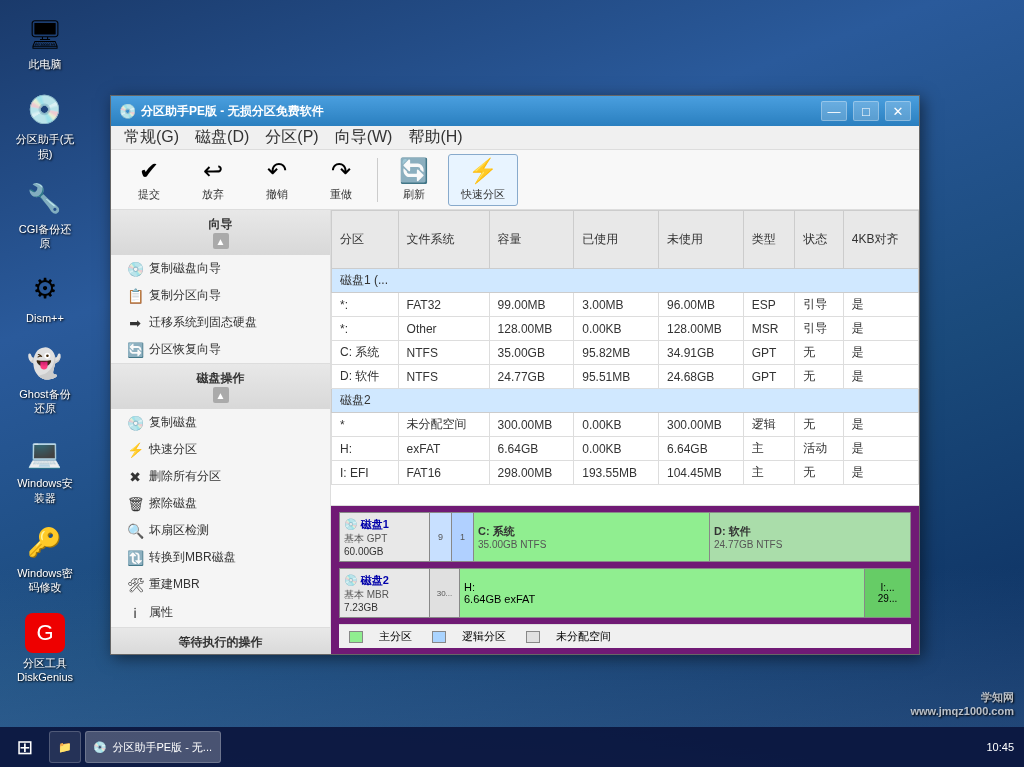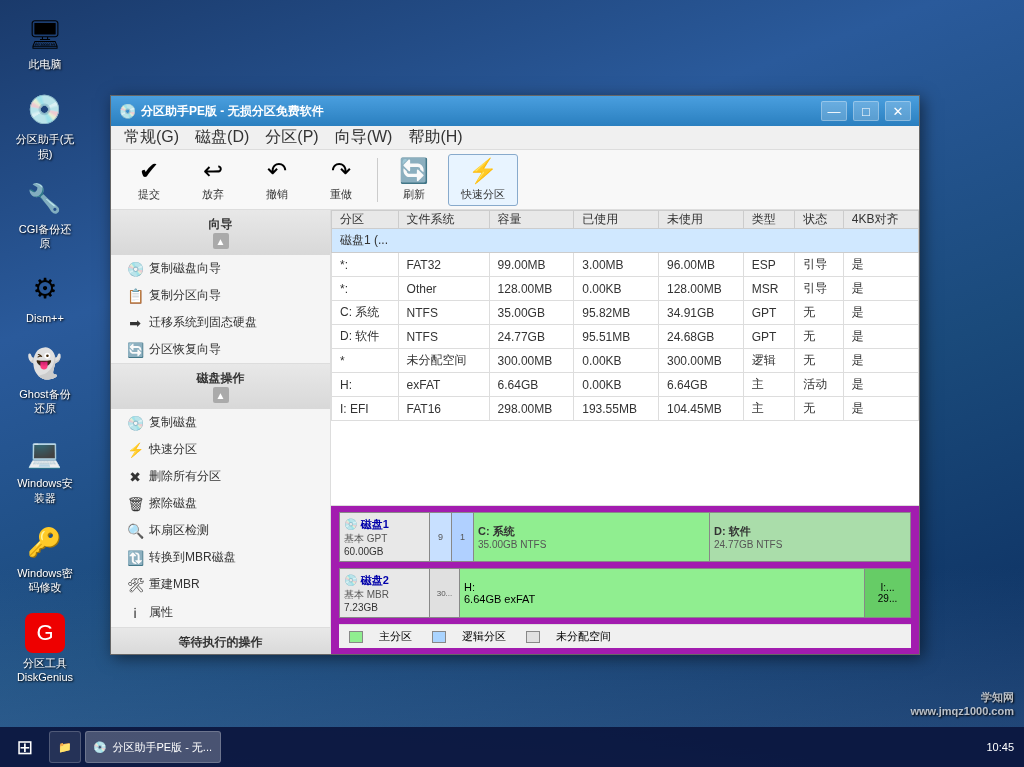--- a/index.html
+++ b/index.html
@@ -284,40 +284,40 @@
       background: white;
     }
     .partition-table {
       width: 100%;
       border-collapse: collapse;
       font-size: 12px;
     }
     .partition-table th {
       background: #e8e8e8;
       border: 1px solid #ccc;
-      padding: 0 8px;
+      padding: 20px 8px;
       text-align: left;
       font-weight: normal;
       color: #333;
       position: sticky;
       top: 0;
     }
     .partition-table td {
       border: 1px solid #ddd;
       padding: 3px 8px;
       color: #333;
     }
     .disk-header {
       background: #d0e8ff !important;
       font-weight: normal;
       border: 1px solid #ccc !important;
     }
     .disk-visual-area {
       padding: 6px 8px;
-      background: #a21caf;
+      background: #701a75;
       border-top: 1px solid #ddd;
     }
     .disk-bar {
       display: flex;
       align-items: stretch;
       height: 50px;
       border: 1px solid #888;
       margin-bottom: 6px;
       background: white;
     }
@@ -671,20 +671,23 @@
                 <td>D: 软件</td>
                 <td>NTFS</td>
                 <td>24.77GB</td>
                 <td>95.51MB</td>
                 <td>24.68GB</td>
                 <td>GPT</td>
                 <td>无</td>
                 <td>是</td>
               </tr>
 
+              <tr>
+                <td colspan="8" class="disk-header">磁盘2</td>
+              </tr>
 
               <tr>
                 <td>*</td>
                 <td>未分配空间</td>
                 <td>300.00MB</td>
                 <td>0.00KB</td>
                 <td>300.00MB</td>
                 <td>逻辑</td>
                 <td>无</td>
                 <td>是</td>

